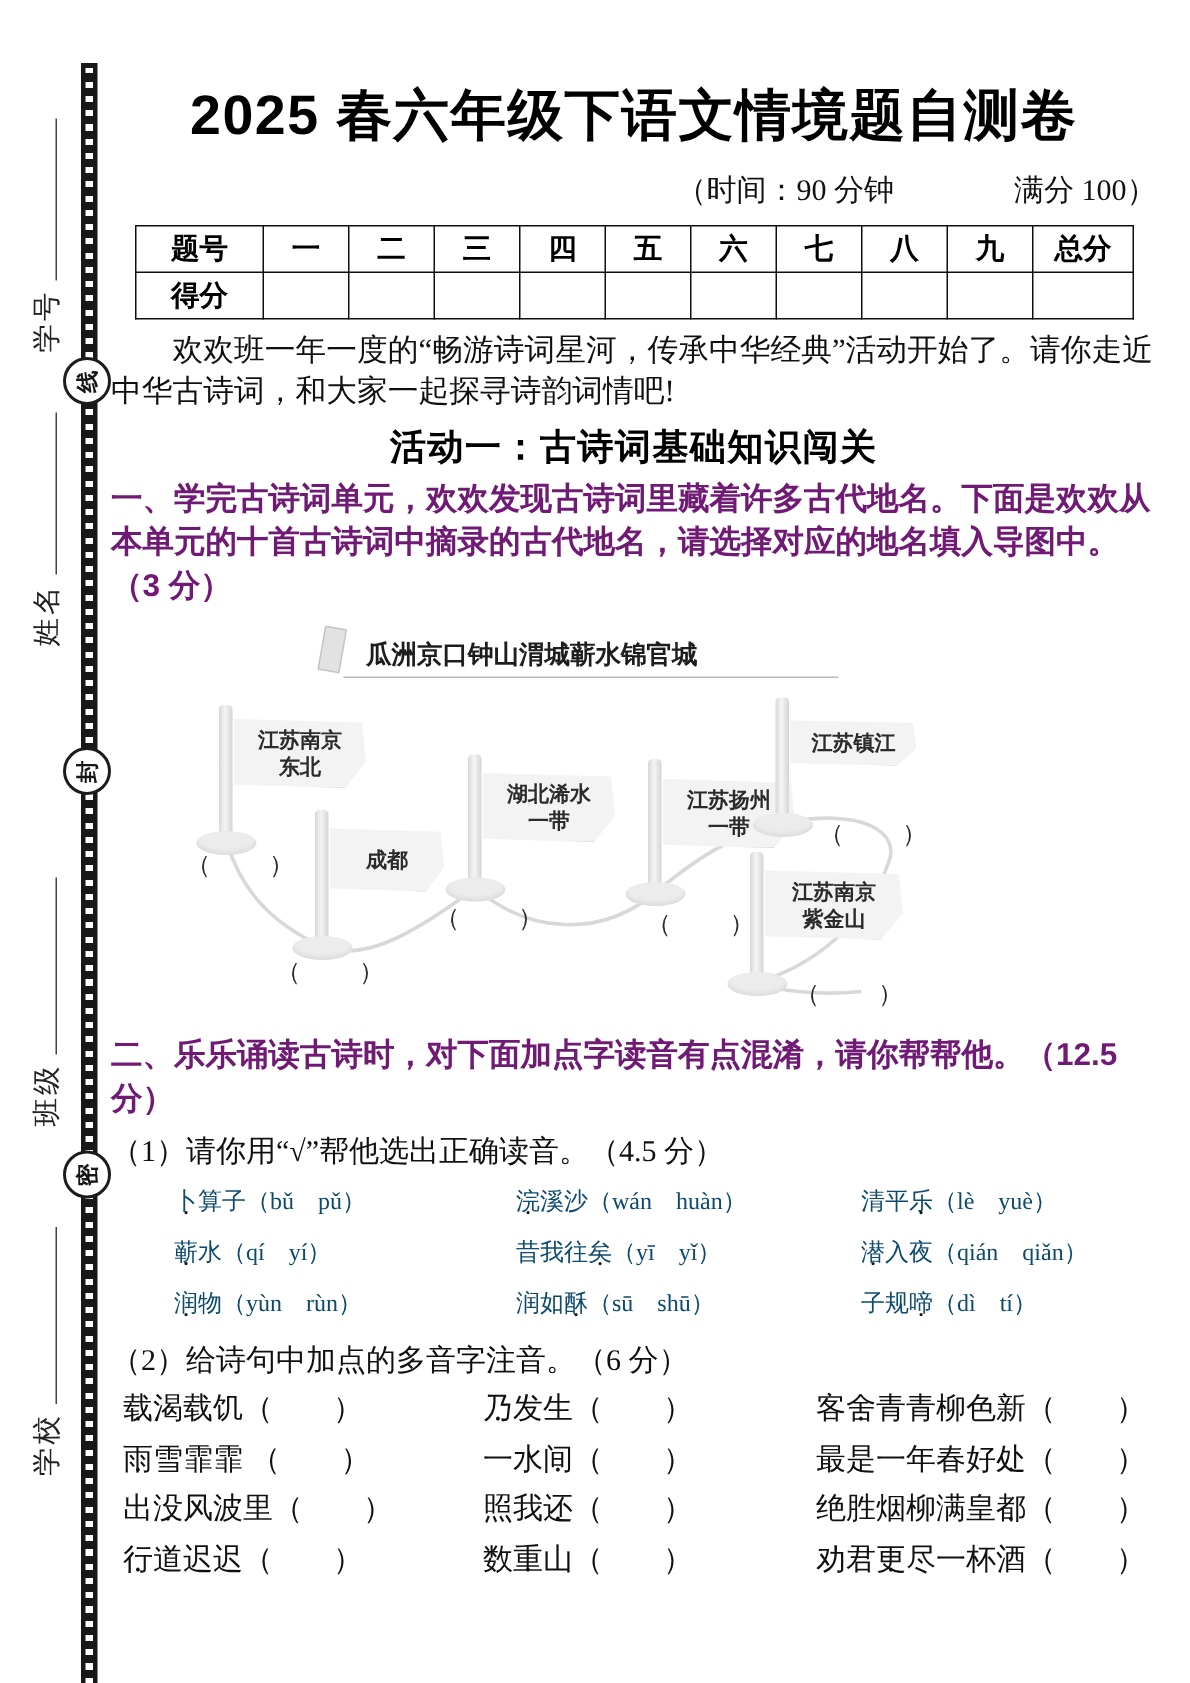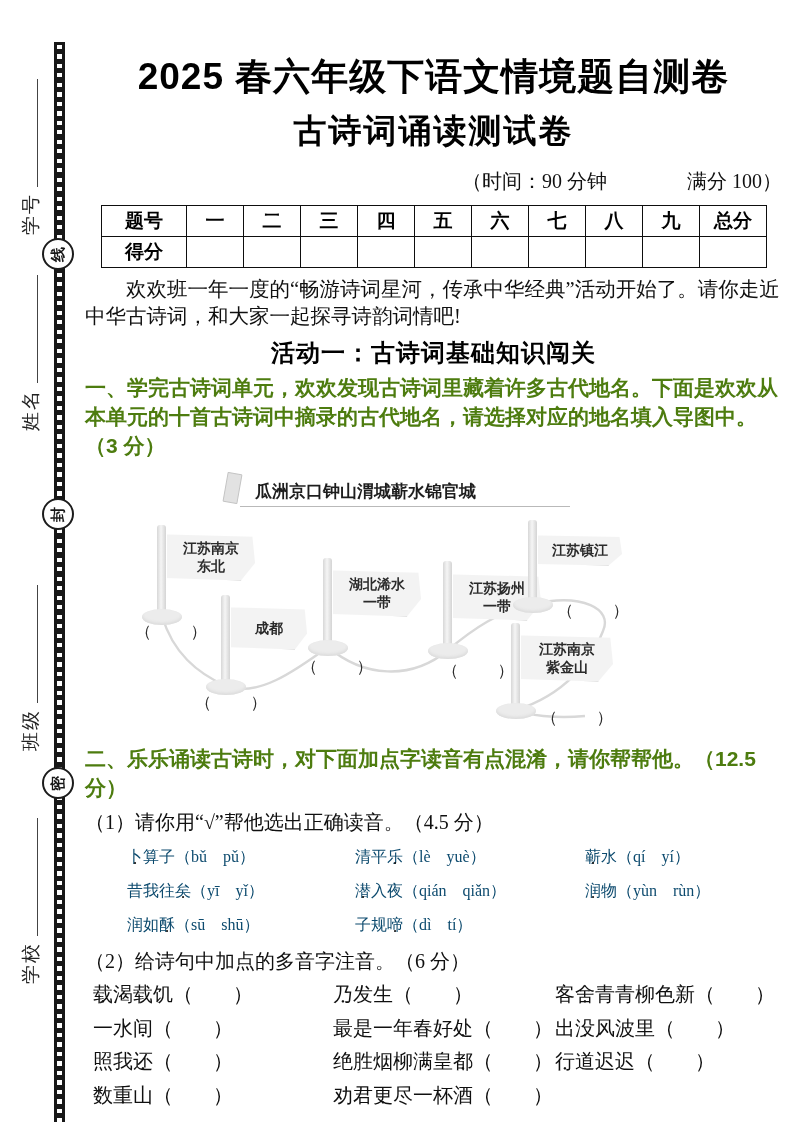--- a/index.html
+++ b/index.html
@@ -12,37 +12,37 @@
         background:repeating-linear-gradient(to bottom,#fff 0 4px,transparent 4px 9.5px);}
   .side-field{position:absolute;height:22px;display:flex;align-items:center;
         transform:rotate(-90deg);transform-origin:center;font-size:19px;color:#222;}
   .side-field .lbl{white-space:nowrap;letter-spacing:2px;}
   .side-field .uline{flex:1;height:60%;border-bottom:1.6px solid #444;margin-left:6px;}
   .seal{position:absolute;left:42px;width:28px;height:28px;border:2px solid #1c1c1c;border-radius:50%;
         background:#fff;display:flex;align-items:center;justify-content:center;z-index:3;}
   .seal span{transform:rotate(-90deg);font-size:15px;font-weight:bold;font-family:"Liberation Sans",sans-serif;}
 
   
-  .content{position:absolute;left:85px;top:55px;width:697px;}
+  .content{position:absolute;left:74px;top:55px;width:697px;}
   .t1{font-family:"Liberation Sans",sans-serif;font-weight:700;font-size:37px;text-align:center;
       color:#000;line-height:1.2;letter-spacing:1px;}
   .t2{font-family:"Liberation Sans",sans-serif;font-weight:700;font-size:33px;text-align:center;
       color:#000;margin-top:10px;letter-spacing:2px;}
   .info{font-size:20px;text-align:right;margin-top:14px;color:#111;}
 
   table.score{border-collapse:collapse;margin:10px 0 0 16px;table-layout:fixed;width:652px;}
   table.score td{border:1.7px solid #0e0e0e;height:30px;text-align:center;
       font-family:"Liberation Sans",sans-serif;font-weight:700;font-size:19px;color:#000;padding:0;}
   td.wide{width:84px;} td.num{width:56px;} td.total{width:66px;}
 
   .intro{font-size:20.5px;line-height:1.32;text-indent:2em;margin-top:8px;color:#101010;}
   .act-head{font-family:"Liberation Sans",sans-serif;font-weight:700;font-size:24px;
       text-align:center;margin-top:7px;color:#000;letter-spacing:1px;}
   .q-bold{font-family:"Liberation Sans",sans-serif;font-weight:700;font-size:21px;line-height:1.38;
-      margin-top:5px;color:#4d7c0f;}
+      margin-top:5px;color:#701a75;}
   .sub{font-size:20px;margin-top:6px;color:#101010;}
 
   
   .diagram{position:relative;width:540px;height:276px;margin:2px 0 6px 50px;}
   .wb-ribbon{position:absolute;left:90px;top:10px;width:13px;height:28px;background:#e2e2e2;
       border:1px solid #c4c4c4;transform:rotate(10deg);border-radius:1px;}
   .wb-line{position:absolute;left:105px;top:43px;width:330px;border-bottom:1.6px solid #b9b9b9;}
   .word-bank{position:absolute;left:120px;top:17px;display:flex;
       font-family:"Liberation Sans",sans-serif;font-weight:700;font-size:17px;color:#1d1d1d;}
   .path-svg{position:absolute;inset:0;}
@@ -96,21 +96,20 @@
   <div class="seal" style="top:498px;">
     <span>封</span>
     </div>
   <div class="seal" style="top:767px;">
     <span>密</span>
     </div>
 
   <div class="content">
 
     <div class="t1">2025 春六年级下语文情境题自测卷</div>
-    <div class="t2">古诗词诵读测试卷</div>
     <div class="info">（时间：90 分钟　　　　满分 100）</div>
 
     <table class="score">
       <tbody>
           <tr>
         <td class="wide">题号</td>
         <td class="num">一</td>
         <td class="num">二</td>
         <td class="num">三</td>
         <td class="num">四</td>
@@ -209,35 +208,37 @@
       </div>
       <div class="blank" style="left:406px;top:244px;">（　　）</div>
     </div>
 
     <div class="q-bold">二、乐乐诵读古诗时，对下面加点字读音有点混淆，请你帮帮他。（12.5 分）</div>
 
     <div class="sub">（1）请你用“√”帮他选出正确读音。（4.5 分）</div>
 
     <div class="grid3a">
       <span><span></span><span class="dc">卜</span><span>算子（bǔ　pǔ）</span></span>
+      <span><span></span><span class="dc">浣</span><span>溪沙（wán　huàn）</span></span>
       <span><span>清平</span><span class="dc">乐</span><span>（lè　yuè）</span></span>
       <span><span></span><span class="dc">蕲</span><span>水（qí　yí）</span></span>
       <span><span>昔我往</span><span class="dc">矣</span><span>（yī　yǐ）</span></span>
       <span><span></span><span class="dc">潜</span><span>入夜（qián　qiǎn）</span></span>
       <span><span></span><span class="dc">润</span><span>物（yùn　rùn）</span></span>
       <span><span>润如</span><span class="dc">酥</span><span>（sū　shū）</span></span>
       <span><span>子规</span><span class="dc">啼</span><span>（dì　tí）</span></span>
     </div>
 
     <div class="sub">（2）给诗句中加点的多音字注音。（6 分）</div>
 
     <div class="grid3b">
       <span><span></span><span class="dc">载</span><span>渴载饥（　　）</span></span>
       <span><span></span><span class="dc">乃</span><span>发生（　　）</span></span>
       <span><span>客</span><span class="dc">舍</span><span>青青柳色新（　　）</span></span>
+      <span><span></span><span class="dc">雨</span><span>雪霏霏 （　　）</span></span>
       <span><span>一水</span><span class="dc">间</span><span>（　　）</span></span>
       <span><span>最是一年春好</span><span class="dc">处</span><span>（　　）</span></span>
       <span><span>出</span><span class="dc">没</span><span>风波里（　　）</span></span>
       <span><span>照我</span><span class="dc">还</span><span>（　　）</span></span>
       <span><span>绝胜烟柳满皇</span><span class="dc">都</span><span>（　　）</span></span>
       <span><span></span><span class="dc">行</span><span>道迟迟（　　）</span></span>
       <span><span>数</span><span class="dc">重</span><span>山（　　）</span></span>
       <span><span>劝君</span><span class="dc">更</span><span>尽一杯酒（　　）</span></span>
     </div>
 

